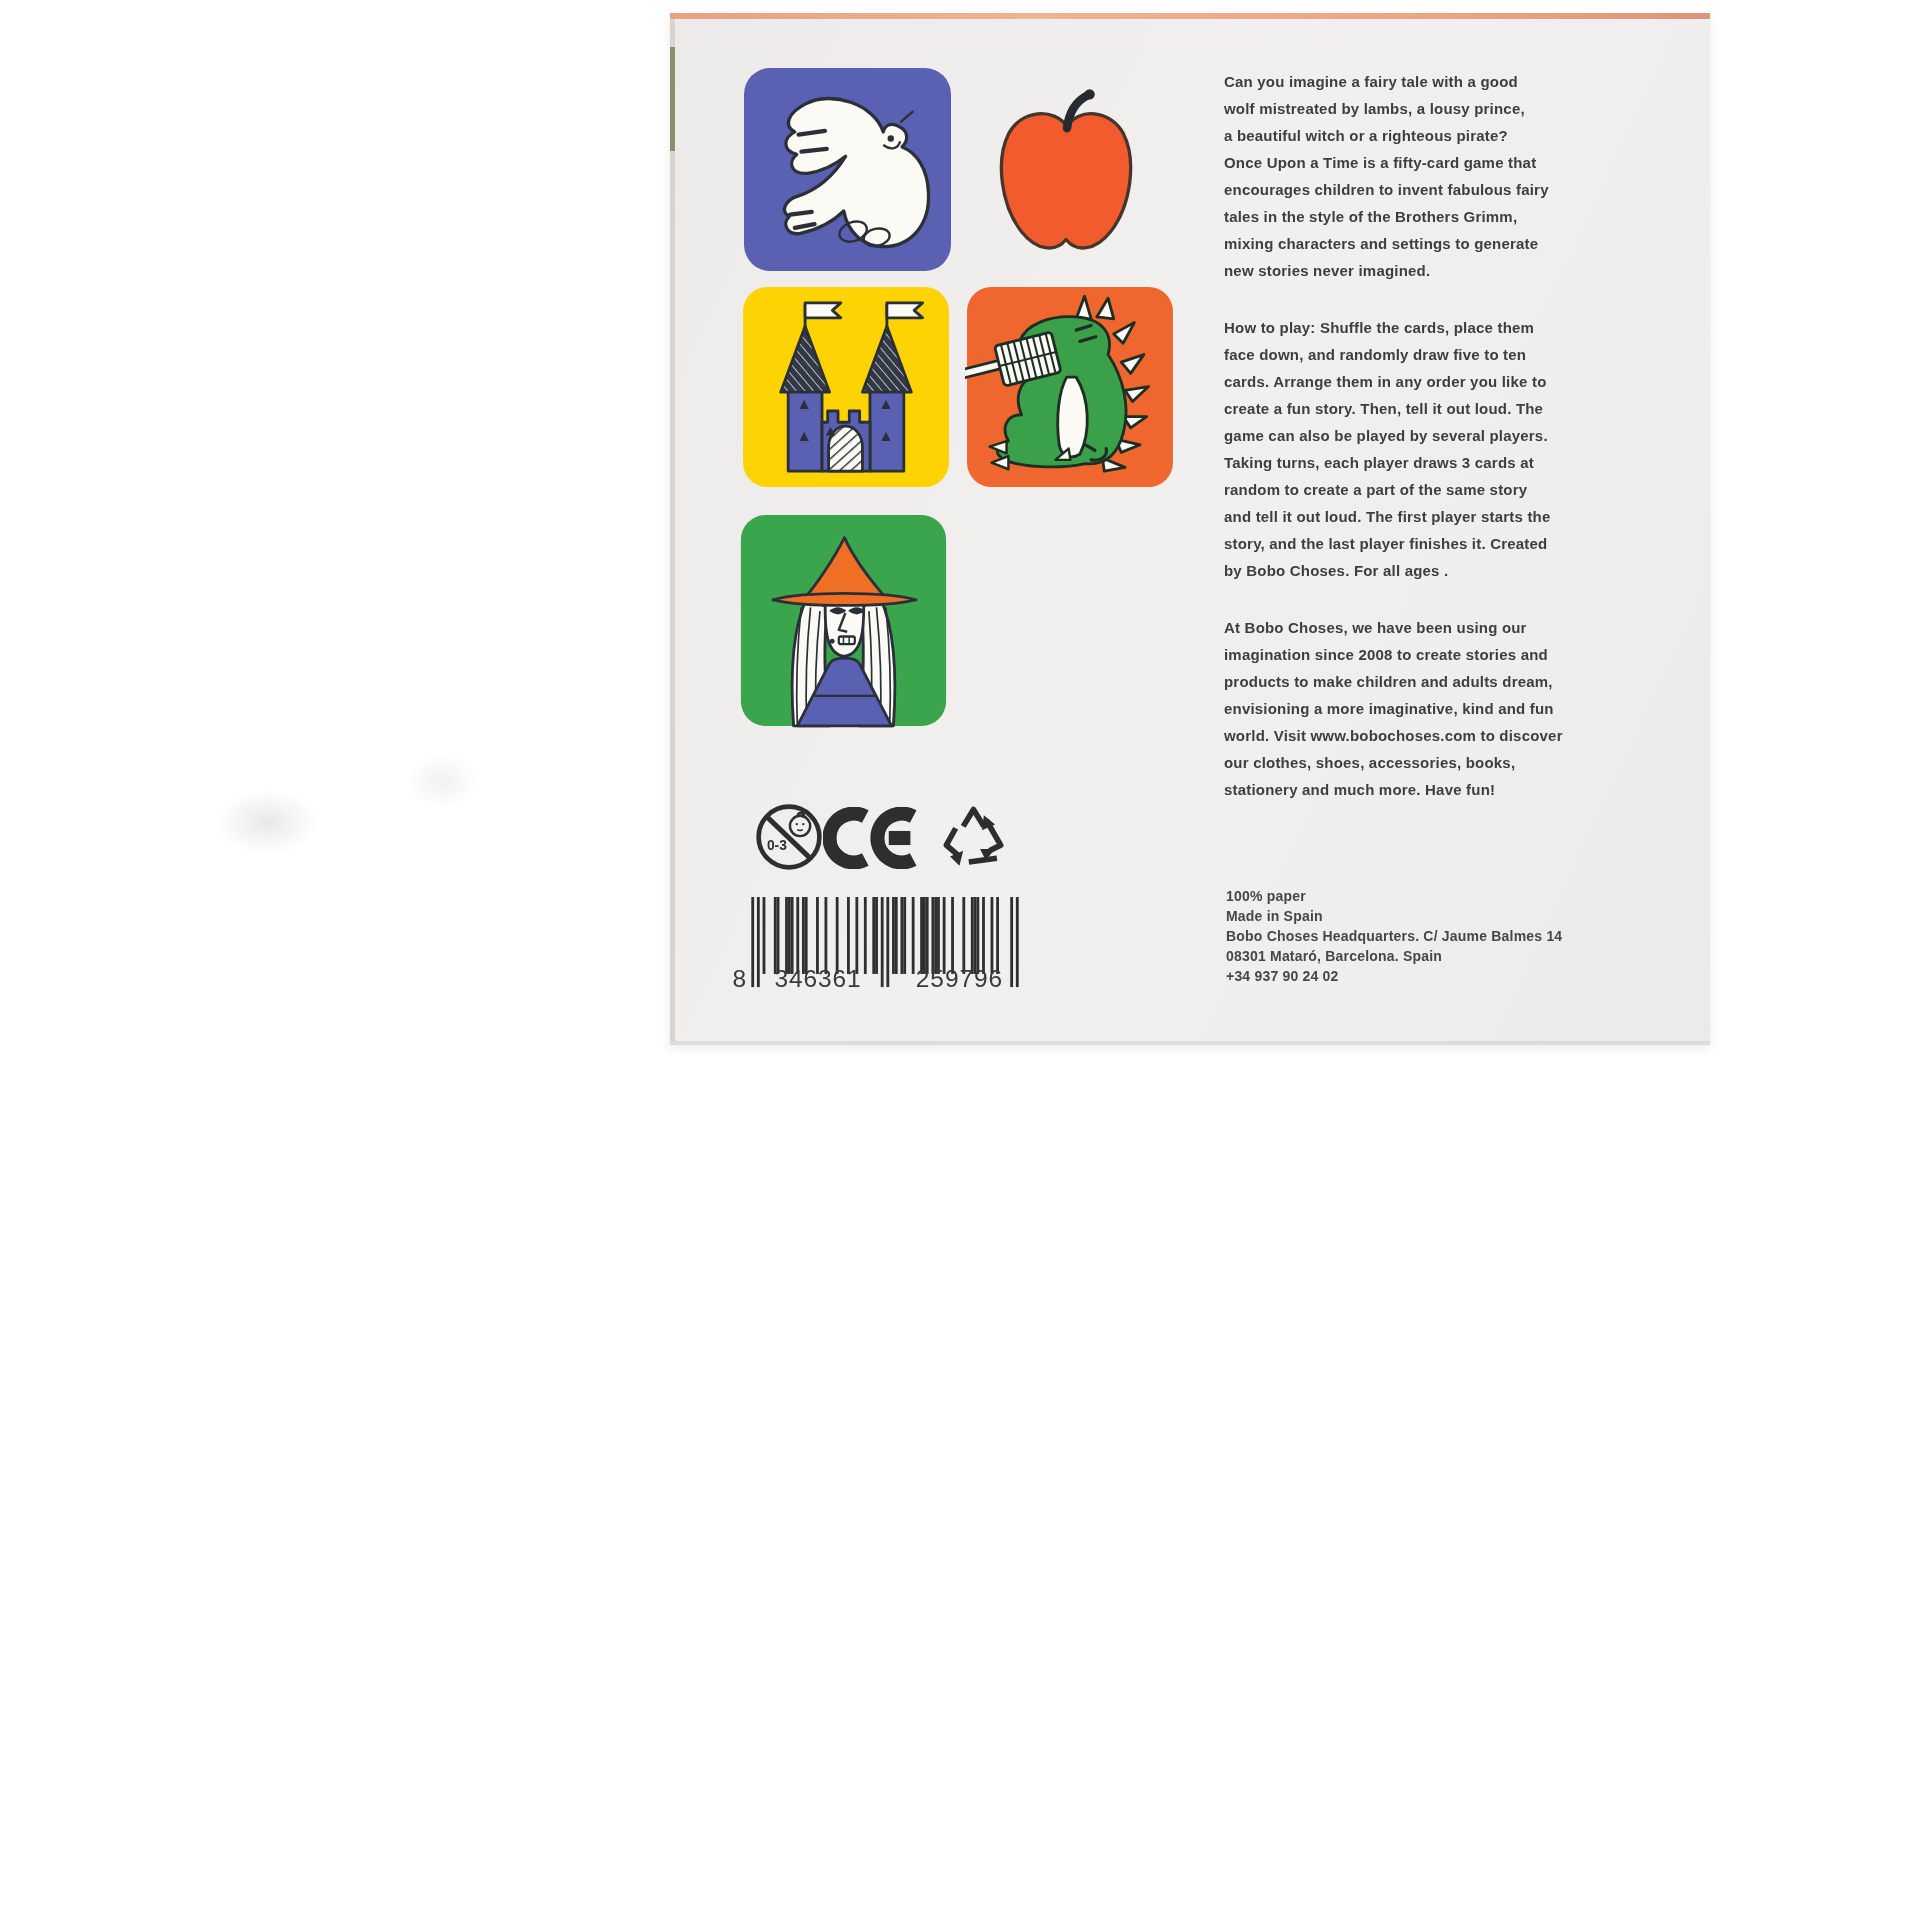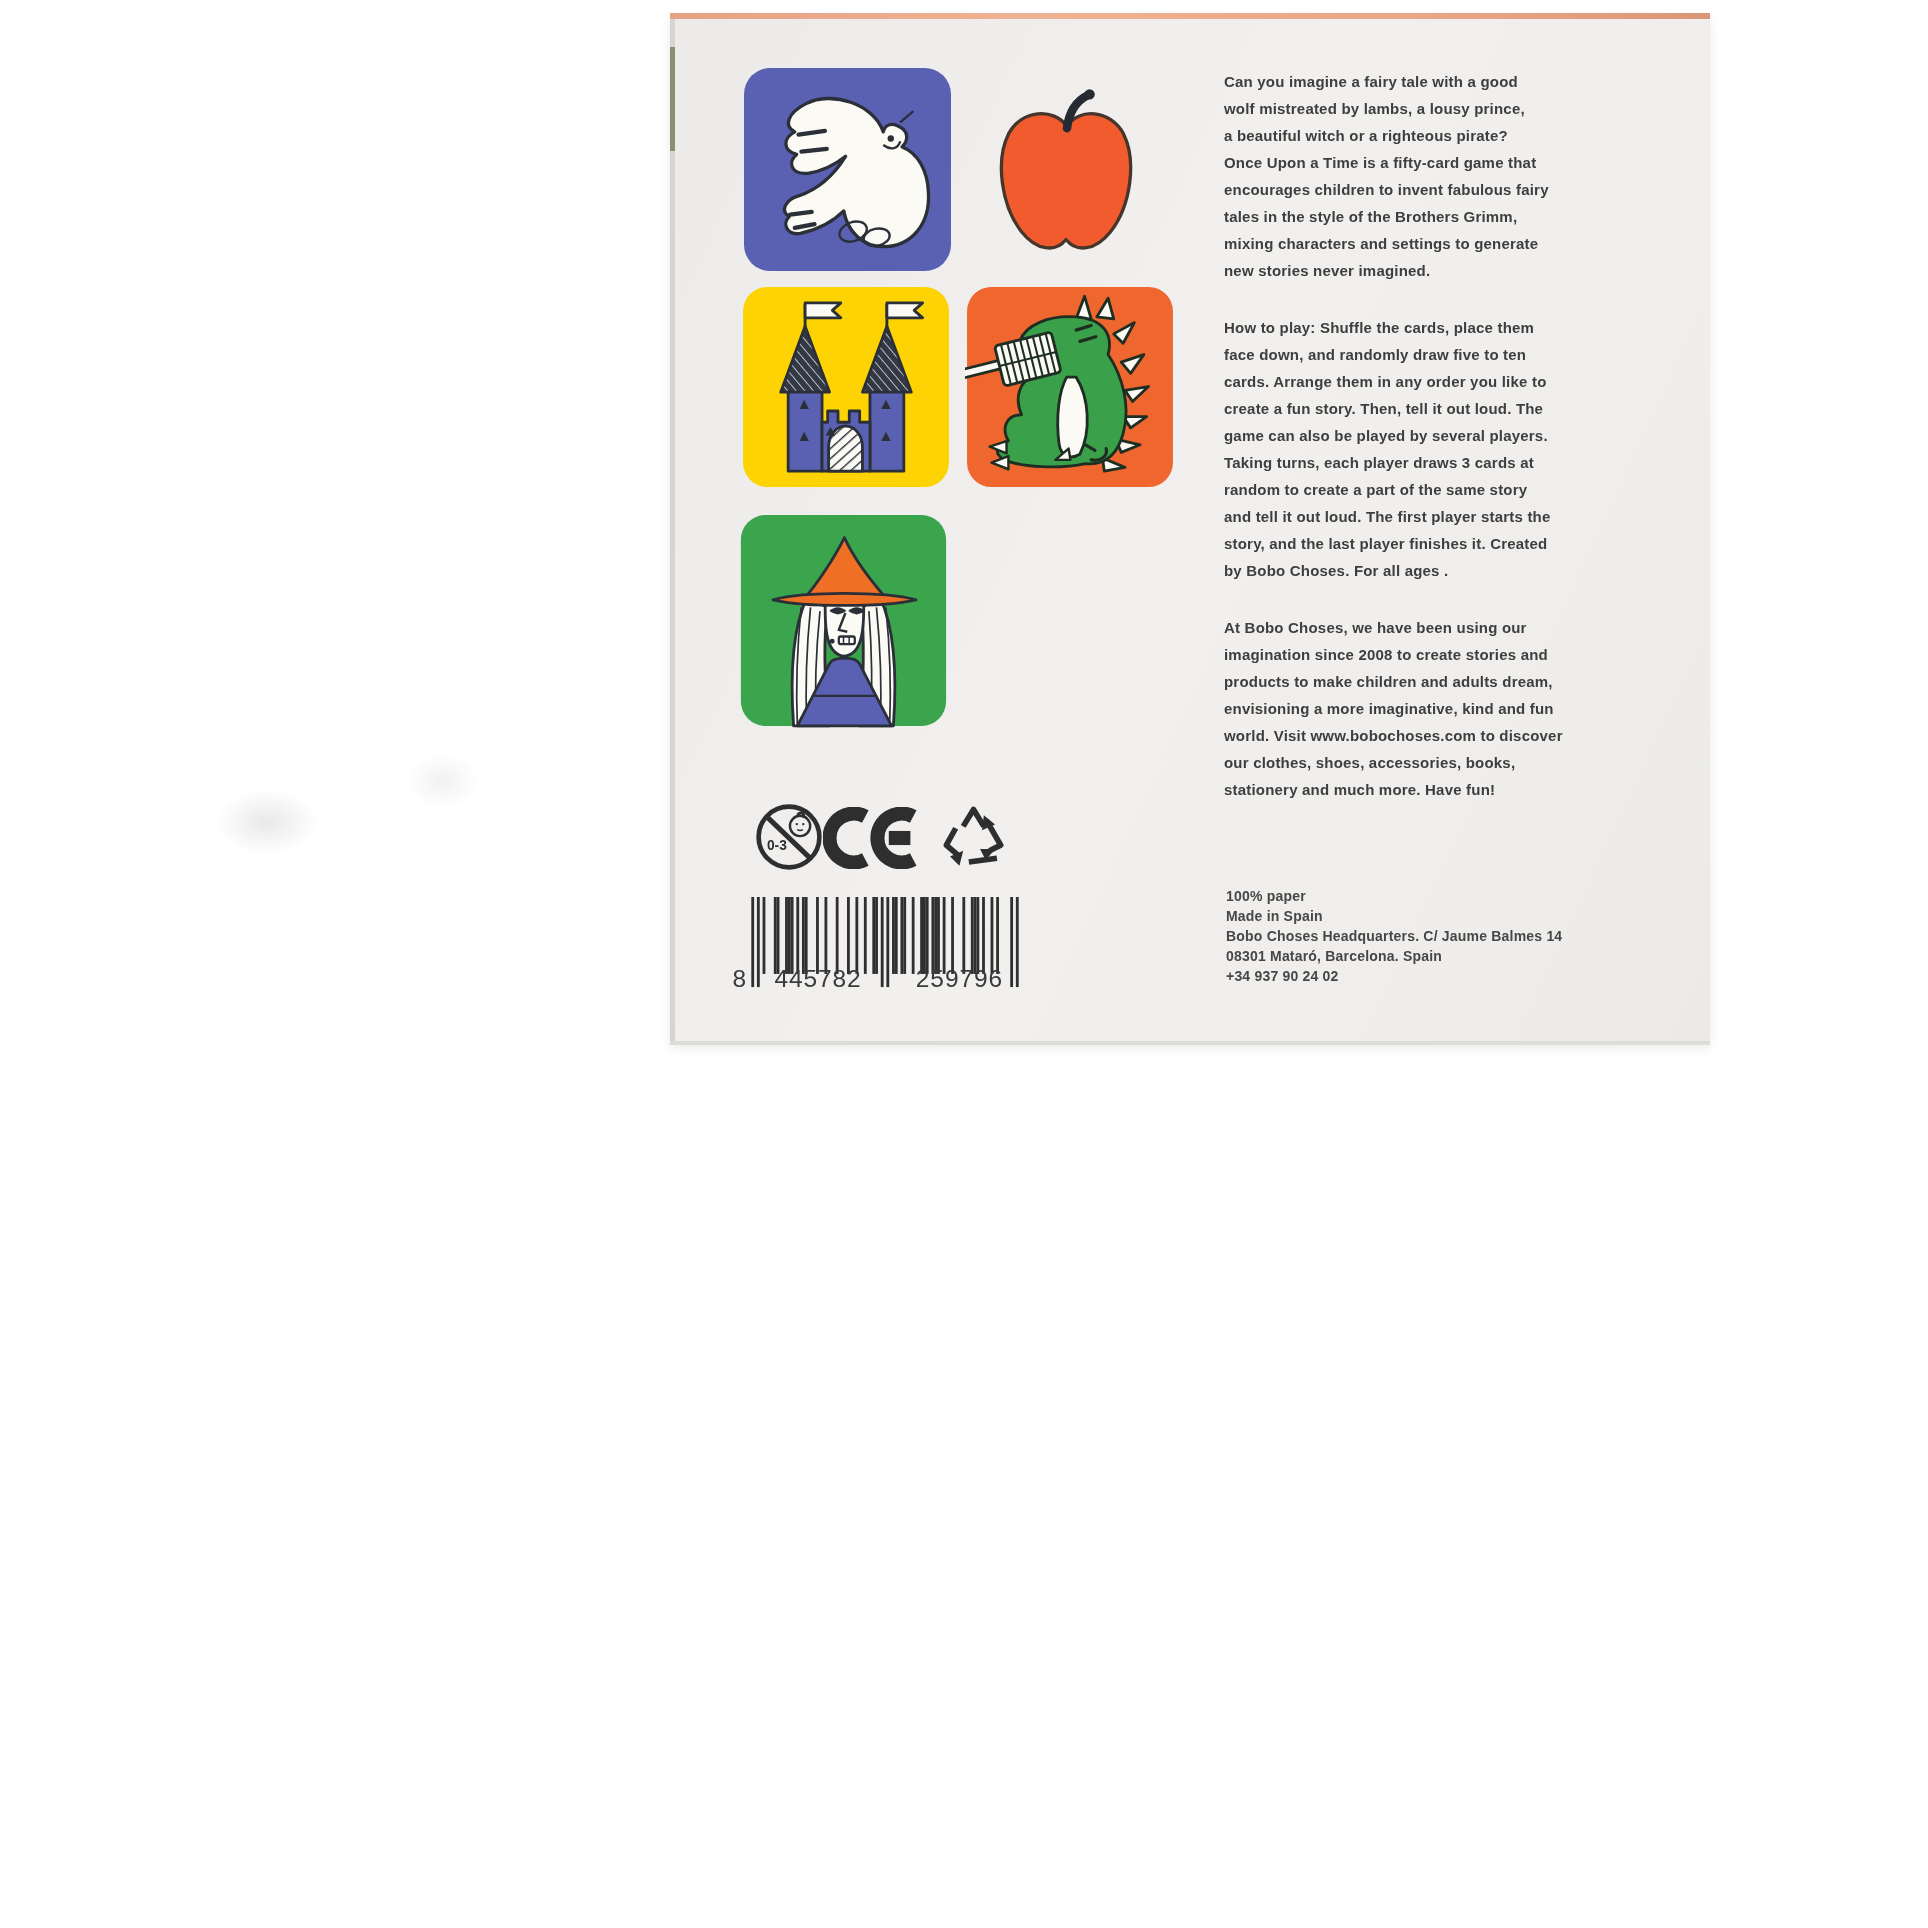--- a/index.html
+++ b/index.html
@@ -313,21 +313,21 @@
           <rect x="234" y="0" width="3" height="82" fill="#2f2f2f"></rect>
           <rect x="237" y="0" width="3" height="82" fill="#2f2f2f"></rect>
           <rect x="240" y="0" width="3" height="82" fill="#2f2f2f"></rect>
           <rect x="246" y="0" width="3" height="82" fill="#2f2f2f"></rect>
           <rect x="255" y="0" width="3" height="82" fill="#2f2f2f"></rect>
           <rect x="261" y="0" width="3" height="82" fill="#2f2f2f"></rect>
           <rect x="276" y="0" width="3" height="96" fill="#2f2f2f"></rect>
           <rect x="282" y="0" width="3" height="96" fill="#2f2f2f"></rect>
         </svg>
       <span class="bc-digit bc-first">8</span>
-      <span class="bc-digit bc-left">445782</span>
+      <span class="bc-digit bc-left">346361</span>
       <span class="bc-digit bc-right">259796</span>
     </div>
 
     <div class="copy">
       <div class="para">Can you imagine a fairy tale with a good
 wolf mistreated by lambs, a lousy prince,
 a beautiful witch or a righteous pirate?
 Once Upon a Time is a fifty-card game that
 encourages children to invent fabulous fairy
 tales in the style of the Brothers Grimm,

